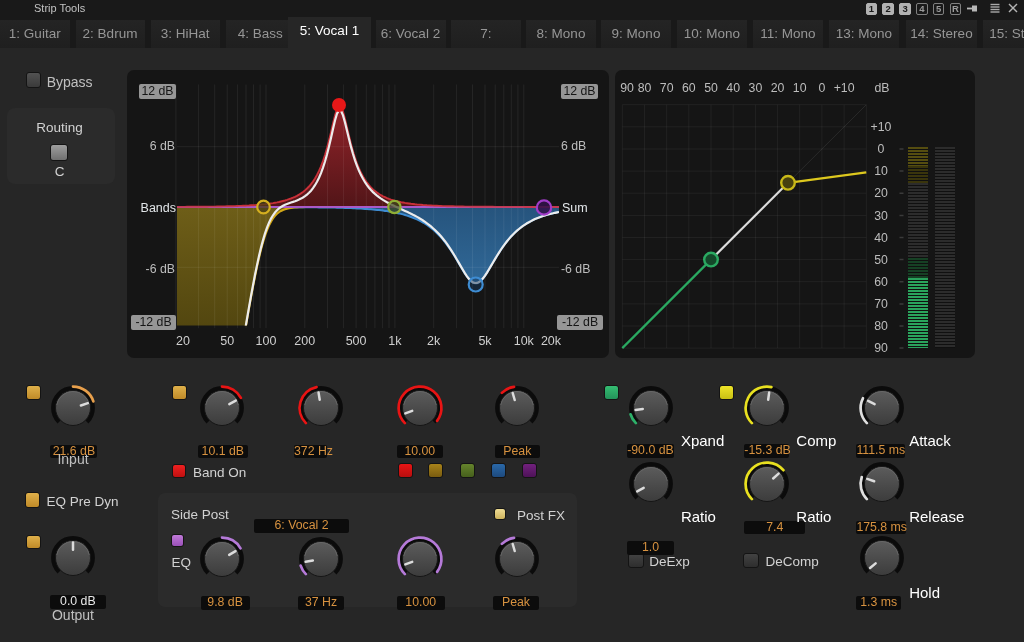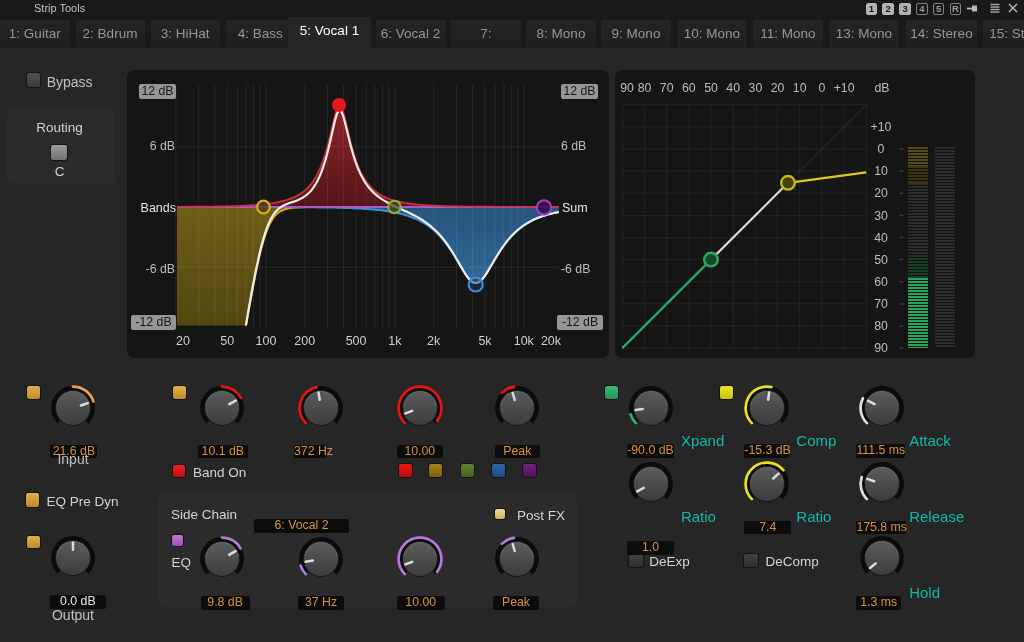--- a/index.html
+++ b/index.html
@@ -15,21 +15,21 @@
 .fl { font-size:12.5px; fill:#cfcfcf; }
 .axl { font-size:12.3px; fill:#bdbdbd; }
 .bnd { font-size:12.5px; fill:#e2e6e9; }
 .knob { position:absolute; }
 .cb { position:absolute; border-radius:3px; }
 .vb { position:absolute; height:13.8px; background:#0c0c0c; border-radius:2px; color:#d79240;
       font-size:12.3px; text-align:center; line-height:13.5px; white-space:nowrap;margin-top:11px; }
 .vb.w { color:#e8e8e8; }
 .lab { position:absolute; font-size:13.5px; color:#d2d2d2; white-space:nowrap; }
 .lab2 { position:absolute; font-size:14px; color:#c0c0c0; white-space:nowrap; }
-.lab3 { position:absolute; font-size:15px; color:#14b8a6; white-space:nowrap; }
+.lab3 { position:absolute; font-size:15px; color:#ffffff; white-space:nowrap; }
 .nb { position:absolute; top:3px; width:11.5px; height:11.5px; border:1px solid #808080; border-radius:2px;
       color:#9a9a9a; font-size:9.5px; font-weight:bold; text-align:center; line-height:10.5px; }
 .nb.f { background:#b2b2b2; color:#1a1a1a; border-color:#b2b2b2; }
 .routing { position:absolute; left:7px; top:108.4px; width:107.5px; height:76px; background:#2b2b2b; border-radius:8px; }
 .rbtn { position:absolute; left:50.2px; top:143.5px; width:17.5px; height:17.5px; border-radius:3px;
         background:linear-gradient(180deg,#9e9e9e,#707070); border:1px solid #141414; }
 .scpanel { position:absolute; left:158.3px; top:492.5px; width:419.2px; height:114.9px; background:#2b2b2b; border-radius:7px; }
 </style></head>
 <body>
 <svg width="0" height="0" style="position:absolute">
@@ -402,30 +402,30 @@
 <div class="vb" style="left:397.0px;top:433.6px;width:45.6px">10.00</div>
 <div class="vb" style="left:494.6px;top:433.6px;width:45.4px">Peak</div>
 <div class="vb" style="left:200.6px;top:585.4px;width:49.0px">9.8 dB</div>
 <div class="vb" style="left:298.2px;top:585.4px;width:45.6px">37 Hz</div>
 <div class="vb" style="left:396.9px;top:585.4px;width:47.7px">10.00</div>
 <div class="vb" style="left:493.2px;top:585.4px;width:45.6px">Peak</div>
 <div class="vb" style="left:627.2px;top:432.9px;width:46.5px">-90.0 dB</div>
 <div class="vb" style="left:744.3px;top:432.9px;width:44.5px">-15.3 dB</div>
 <div class="vb" style="left:856.4px;top:432.9px;width:48.6px">111.5 ms</div>
 <div class="vb" style="left:627.2px;top:530px;width:46.5px">1.0</div>
-<div class="vb" style="left:744.3px;top:509.5px;width:47px">7.4</div>
+<div class="vb" style="left:744.3px;top:509.5px;width:61px">7.4</div>
 <div class="vb" style="left:856.4px;top:509.5px;width:49.9px">175.8 ms</div>
 <div class="vb" style="left:856.4px;top:584.8px;width:44.4px">1.3 ms</div>
 <div class="vb" style="left:253.8px;top:507.8px;width:95.4px">6: Vocal 2</div>
 <div class="lab2" style="left:13.0px;top:450.8px;width:120px;text-align:center">Input</div>
 <div class="lab2" style="left:13.0px;top:606.5px;width:120px;text-align:center">Output</div>
 <div class="lab2" style="left:46.7px;top:74.2px">Bypass</div>
 <div class="lab" style="left:46.5px;top:493.8px">EQ Pre Dyn</div>
 <div class="lab" style="left:193.0px;top:464.5px">Band On</div>
-<div class="lab" style="left:171.0px;top:506.5px">Side Chain</div>
+<div class="lab" style="left:171.0px;top:506.5px">Side Post</div>
 <div class="lab" style="left:516.9px;top:508.3px">Post FX</div>
 <div class="lab" style="left:171.5px;top:554.5px">EQ</div>
 <div class="lab3" style="left:680.9px;top:431.7px">Xpand</div>
 <div class="lab3" style="left:796.3px;top:431.7px">Comp</div>
 <div class="lab3" style="left:909.2px;top:431.7px">Attack</div>
 <div class="lab3" style="left:680.9px;top:508.3px">Ratio</div>
 <div class="lab3" style="left:796.3px;top:508.3px">Ratio</div>
 <div class="lab3" style="left:909.2px;top:508.3px">Release</div>
 <div class="lab" style="left:649.2px;top:554.3px">DeExp</div>
 <div class="lab" style="left:765.6px;top:554.3px">DeComp</div>

